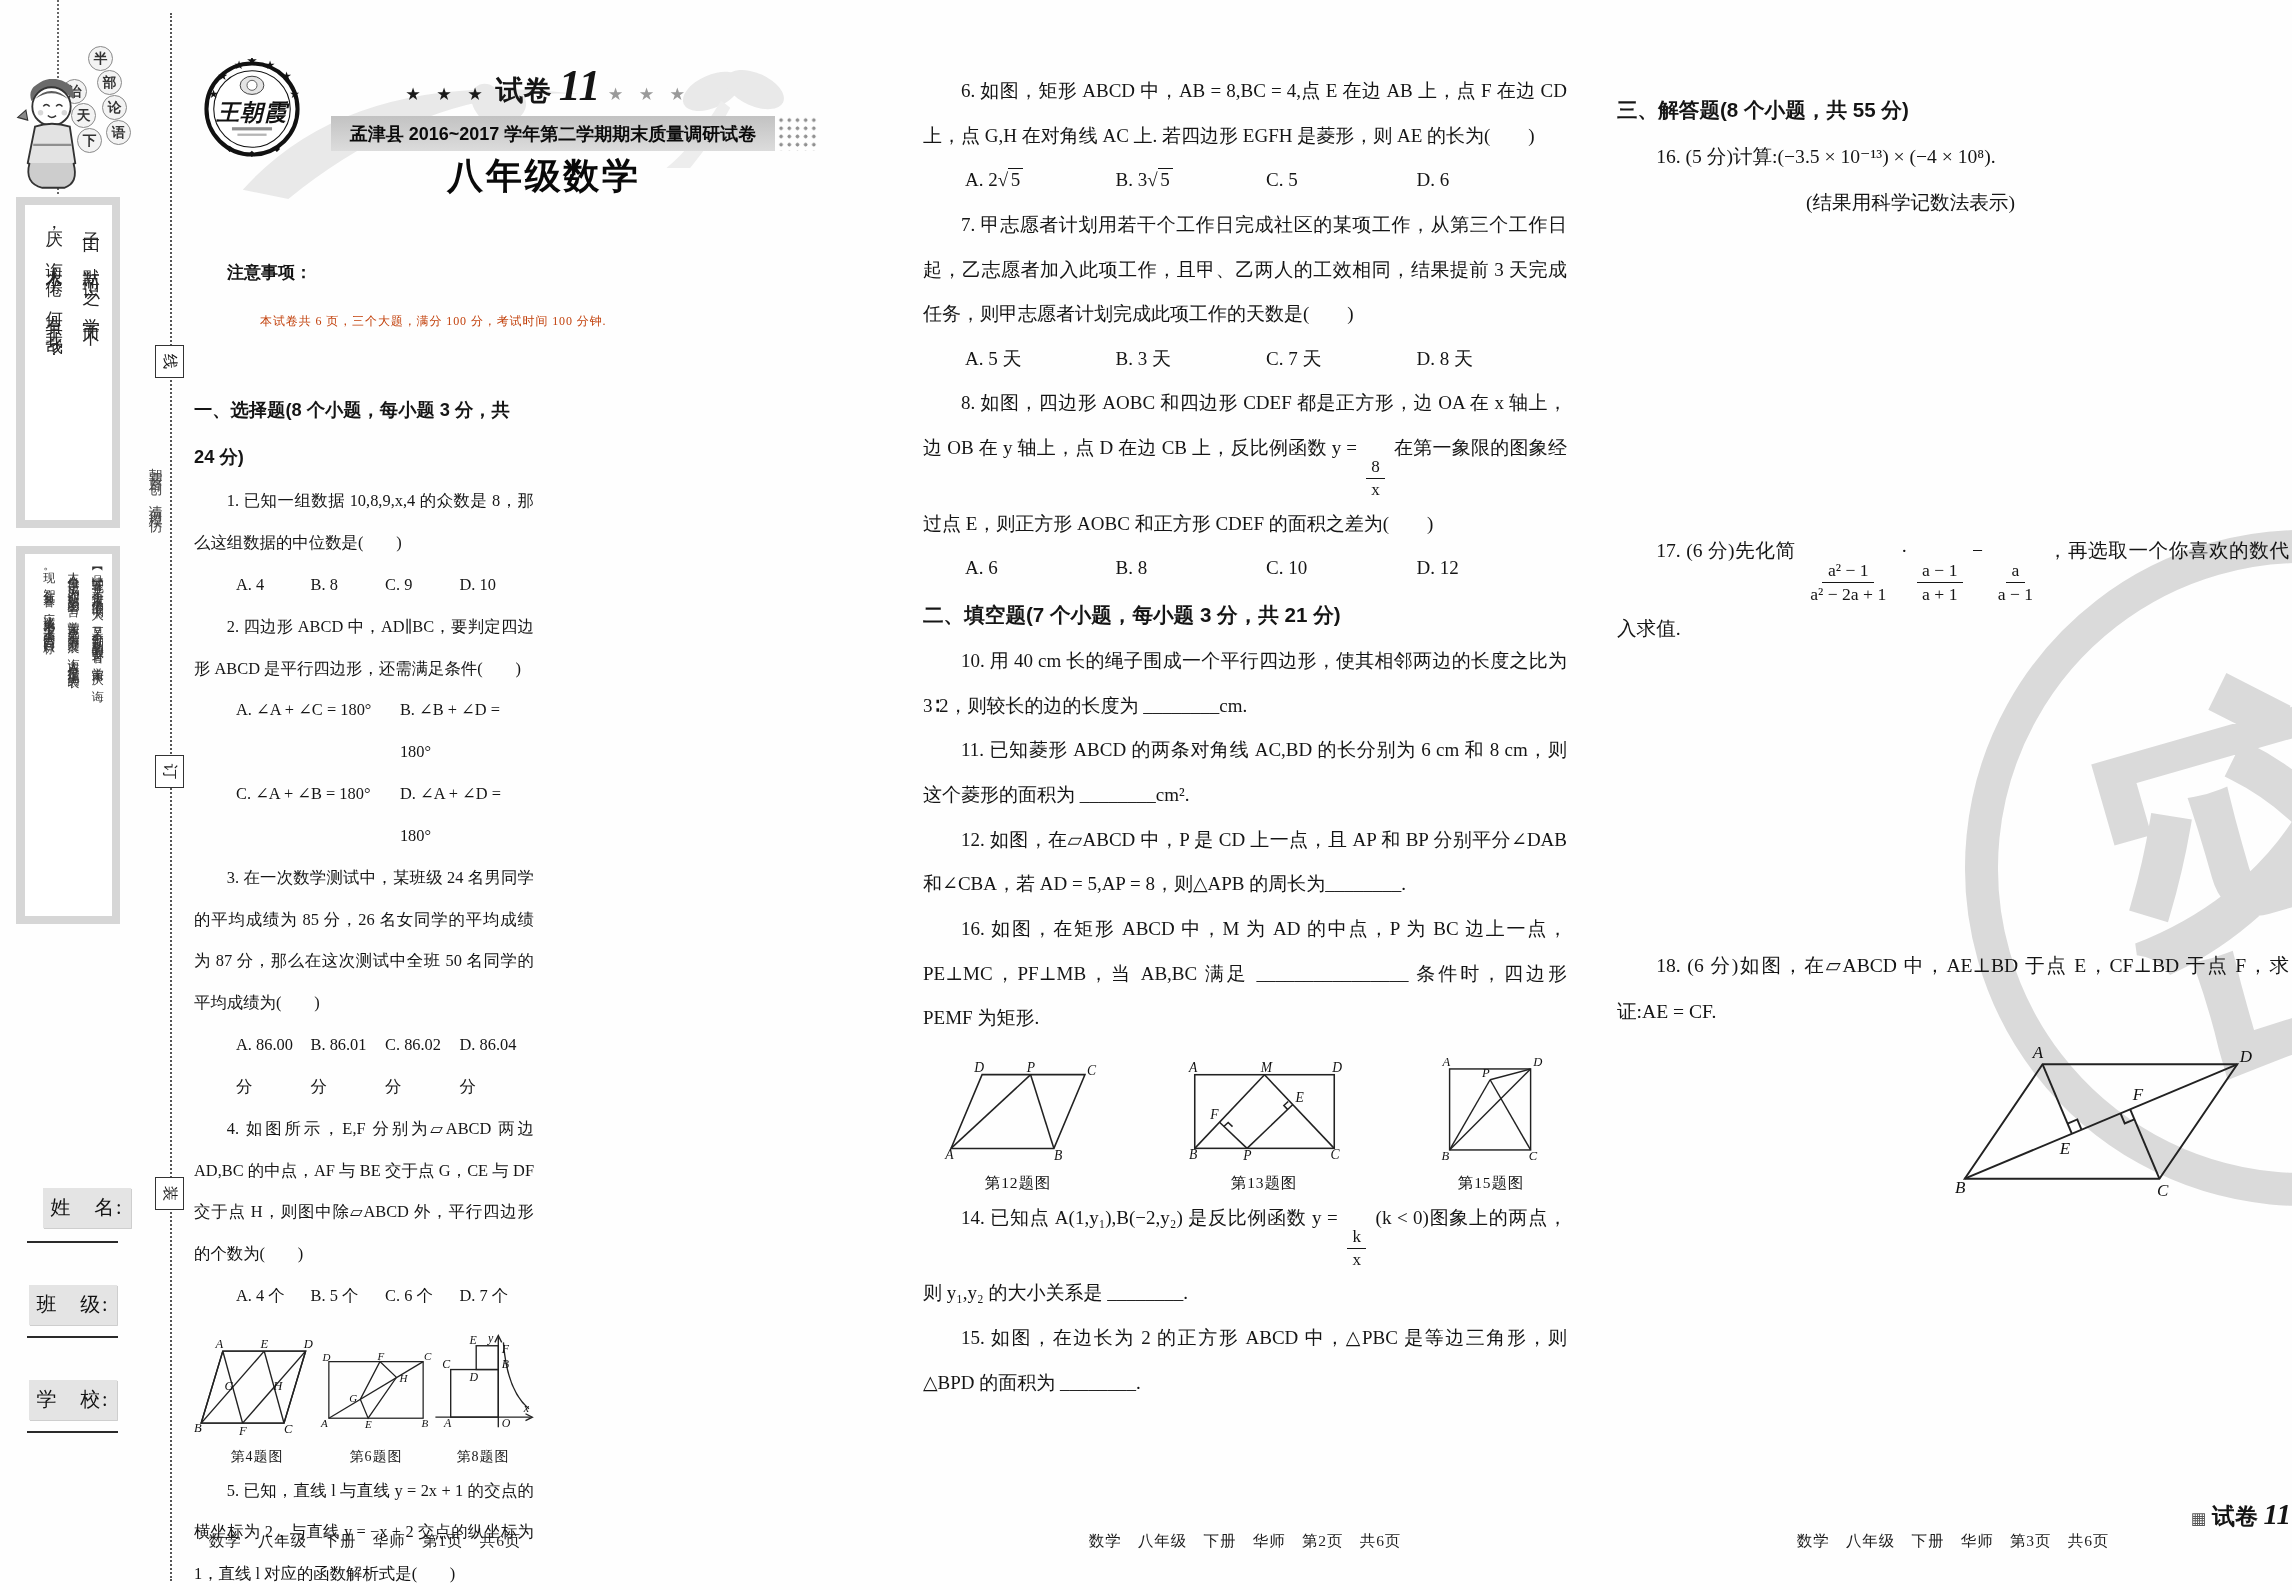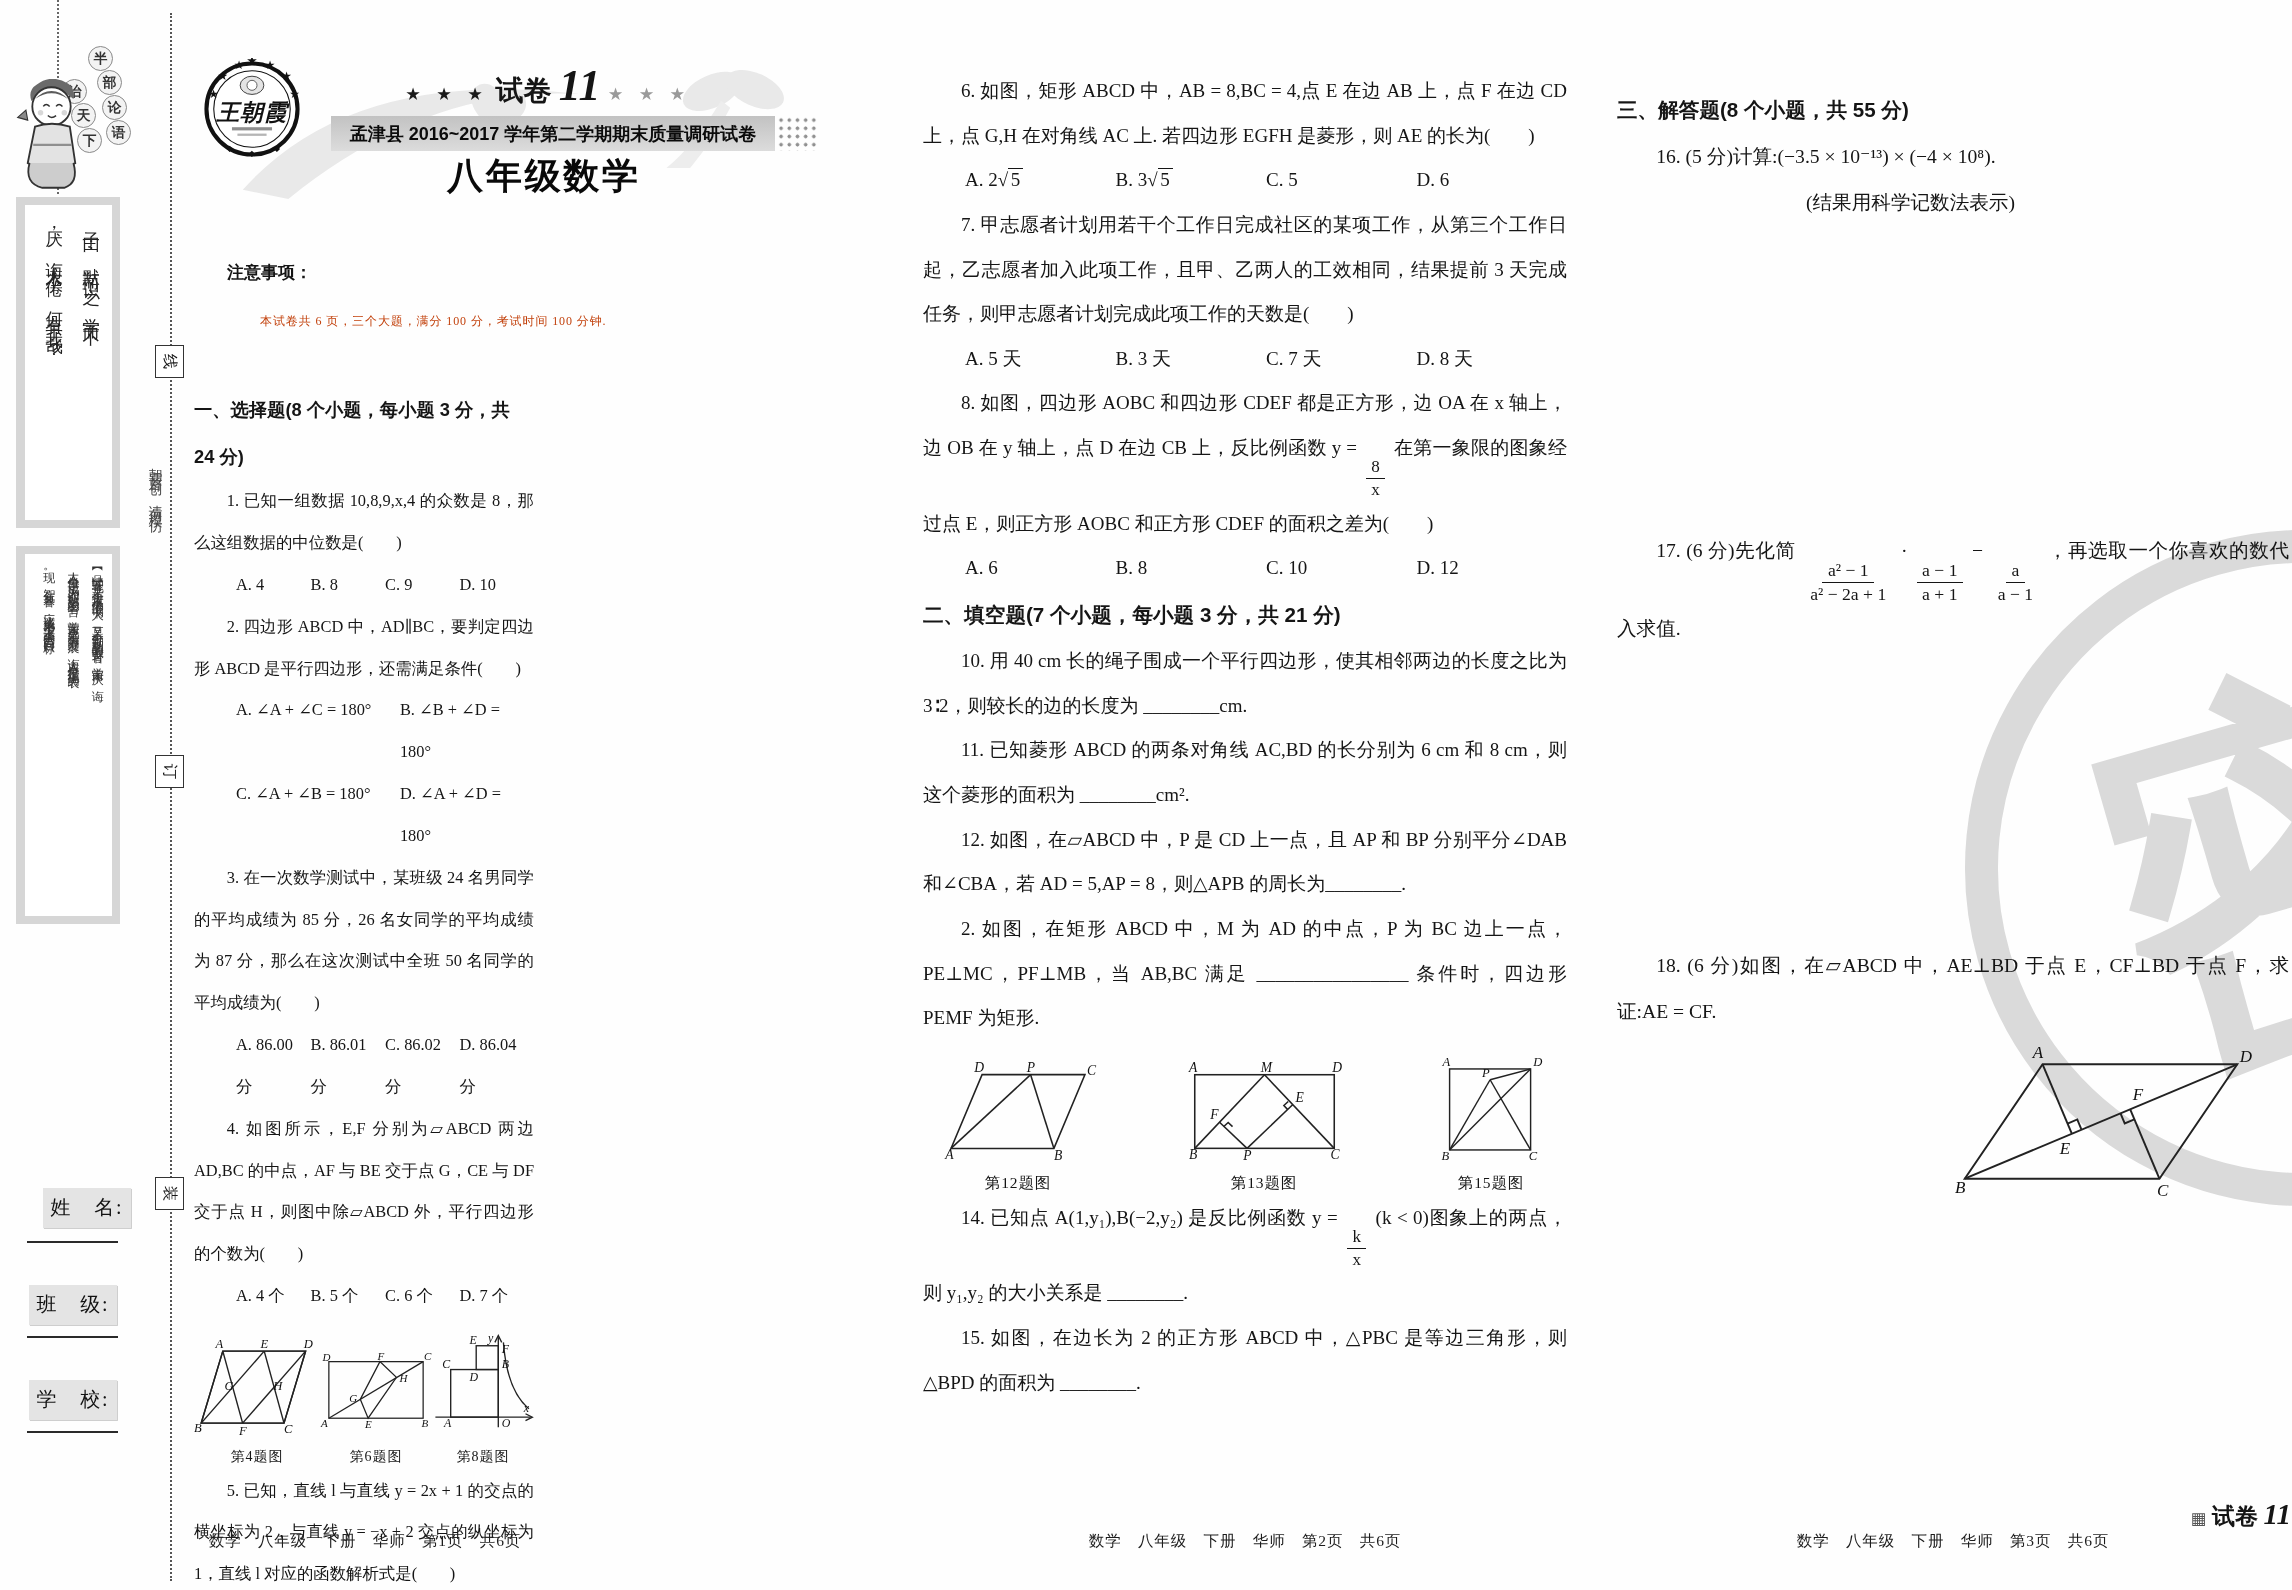--- a/index.html
+++ b/index.html
@@ -358,21 +358,21 @@
     <span>B. 8</span>
     <span>C. 10</span>
     <span>D. 12</span>
   </div>
 
   <div class="sec">二、填空题(7 个小题，每小题 3 分，共 21 分)</div>
 
   <p class="q">10. 用 40 cm 长的绳子围成一个平行四边形，使其相邻两边的长度之比为 3∶2，则较长的边的长度为 ________cm.</p>
   <p class="q">11. 已知菱形 ABCD 的两条对角线 AC,BD 的长分别为 6 cm 和 8 cm，则这个菱形的面积为 ________cm².</p>
   <p class="q">12. 如图，在▱ABCD 中，P 是 CD 上一点，且 AP 和 BP 分别平分∠DAB 和∠CBA，若 AD = 5,AP = 8，则△APB 的周长为________.</p>
-  <p class="q">2. 如图，在矩形 ABCD 中，M 为 AD 的中点，P 为 BC 边上一点，PE⊥MC，PF⊥MB，当 AB,BC 满足 ________________ 条件时，四边形 PEMF 为矩形.</p>
+  <p class="q">16. 如图，在矩形 ABCD 中，M 为 AD 的中点，P 为 BC 边上一点，PE⊥MC，PF⊥MB，当 AB,BC 满足 ________________ 条件时，四边形 PEMF 为矩形.</p>
 
   <div class="figrow" style="padding:0 22px;">
     <div class="figbox">
       <svg class="fig" width="146" height="99" viewBox="0 0 150 102" style="font-size:21px">
         <polygon points="38,12 144,12 112,88 6,88"></polygon>
         <line x1="6" y1="88" x2="88" y2="12"></line>
         <line x1="112" y1="88" x2="88" y2="12"></line>
         <text x="30" y="9">D</text>
         <text x="84" y="9">P</text>
         <text x="146" y="12">C</text>

